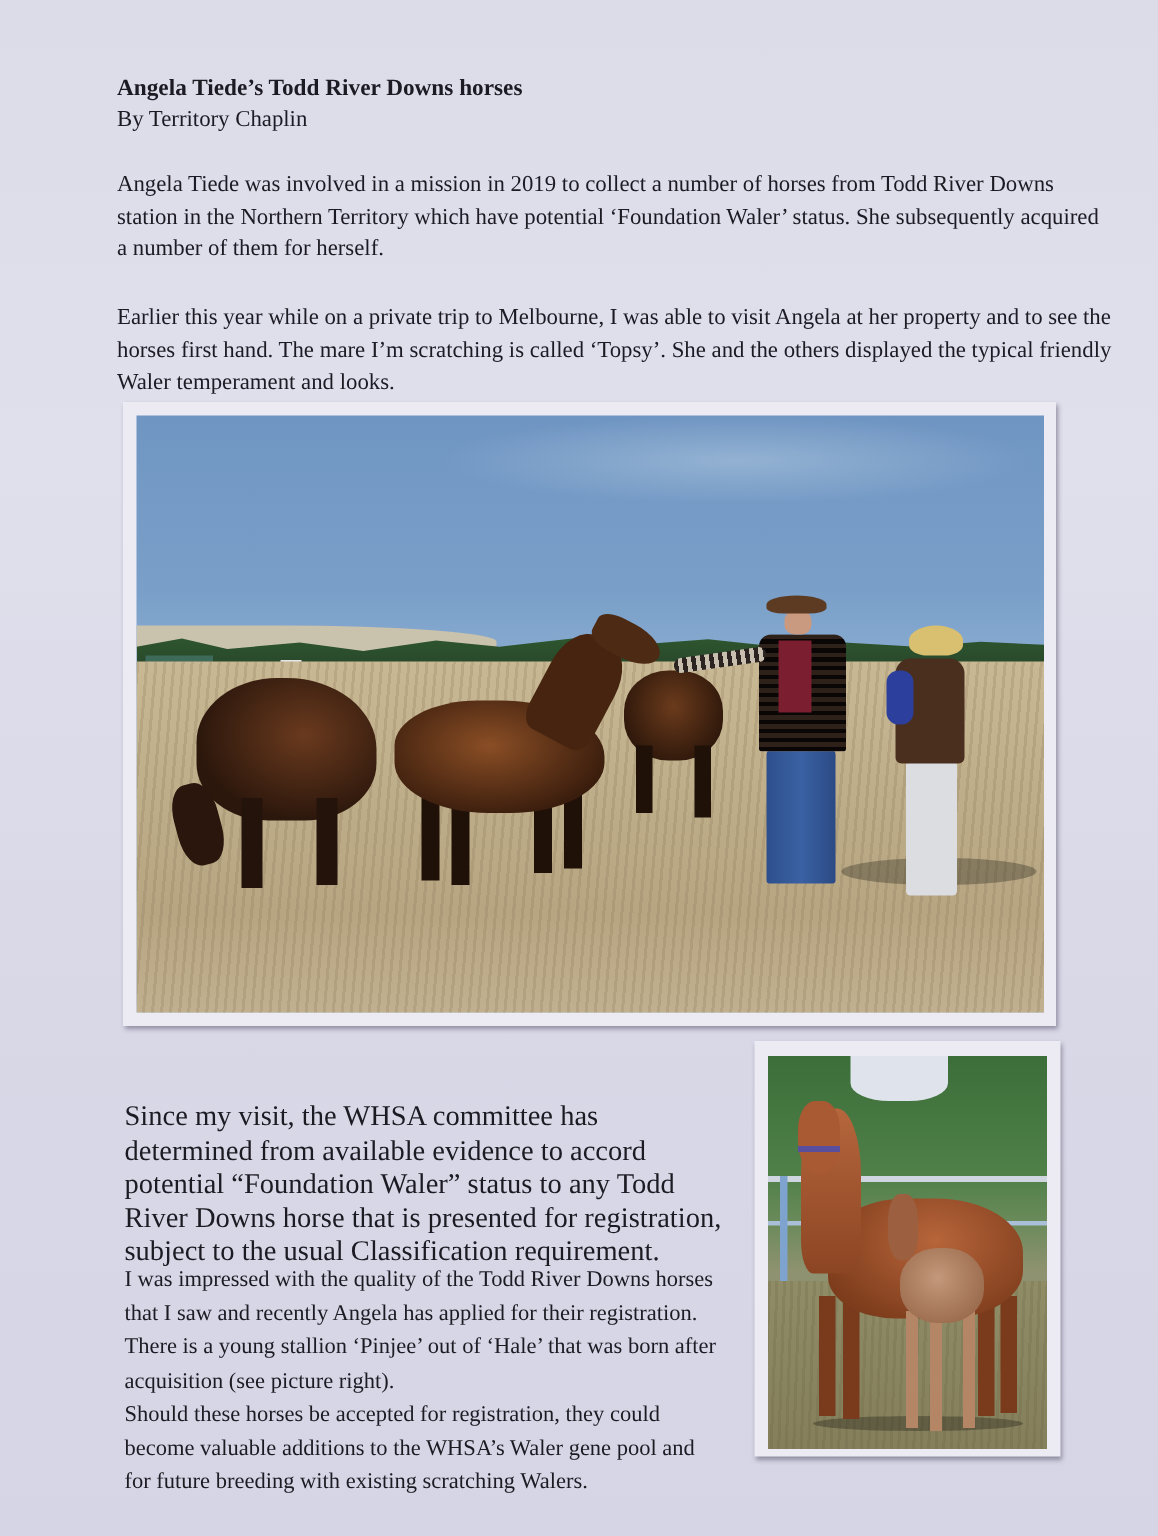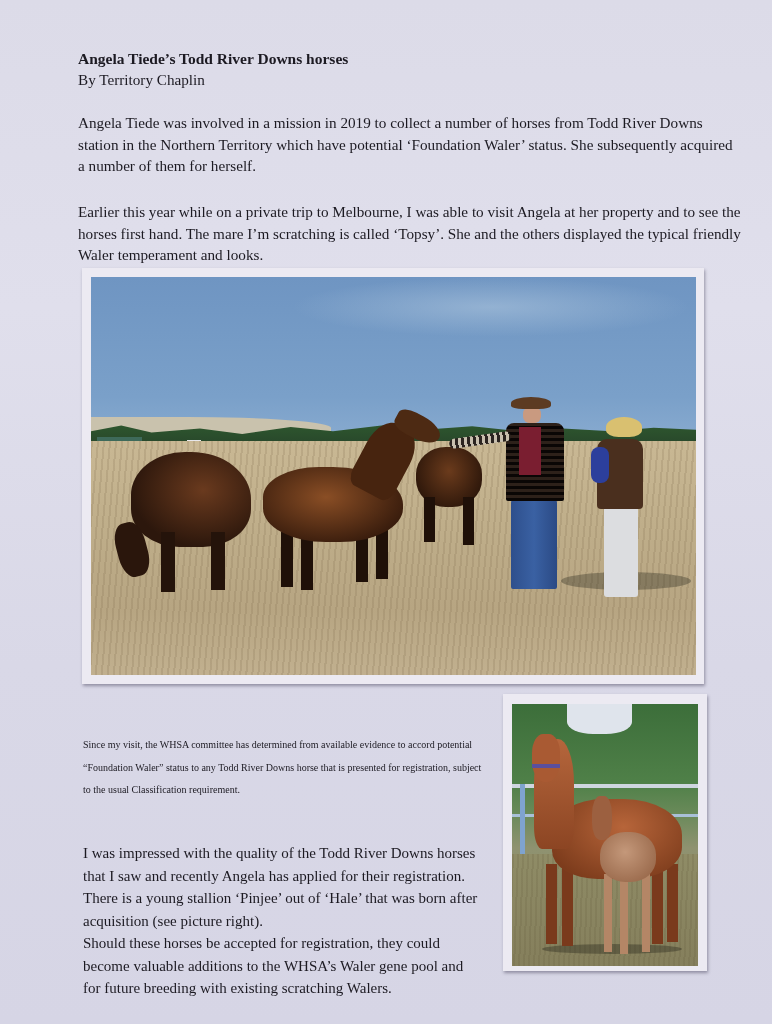--- a/index.html
+++ b/index.html
@@ -7,21 +7,21 @@
     width:772px; height:1024px; overflow:hidden; position:relative;
     background: linear-gradient(180deg, #dcdbe8 0%, #e0dfec 30%, #d9d8e7 65%, #d6d5e5 100%);
     font-family: "Liberation Serif", "DejaVu Serif", serif;
     color:#1c1a22;
   }
   .txt { position:absolute; left:62px; font-size:15.2px; line-height:21.5px; margin:16px; }
   .title { top:32px; font-weight:bold; font-size:15.5px; }
   .byline { top:53px; }
   .p1 { top:96px; width:660px;font-family:Liberation Serif, serif; }
   .p2 { top:185px; width:665px; }
-  .p3 { top:718px; left:67px; width:400px; line-height:22.6px; font-size:10px; }
+  .p3 { top:718px; left:67px; width:400px; line-height:22.6px; font-size:19px; }
   .p4 { top:826px; left:67px; width:400px; line-height:22.6px; font-size:15px; }
   .p5 { top:916px; left:67px; width:400px; line-height:22.6px; font-size:15px; }
 
   
   .mount1 {
     position:absolute; left:82px; top:268px; width:622px; height:416px;
     background:#eceaf2; box-shadow: 1px 2px 3px rgba(60,55,80,0.45);
   }
   .photo1 {
     position:absolute; left:9px; top:9px; width:605px; height:398px; overflow:hidden;

